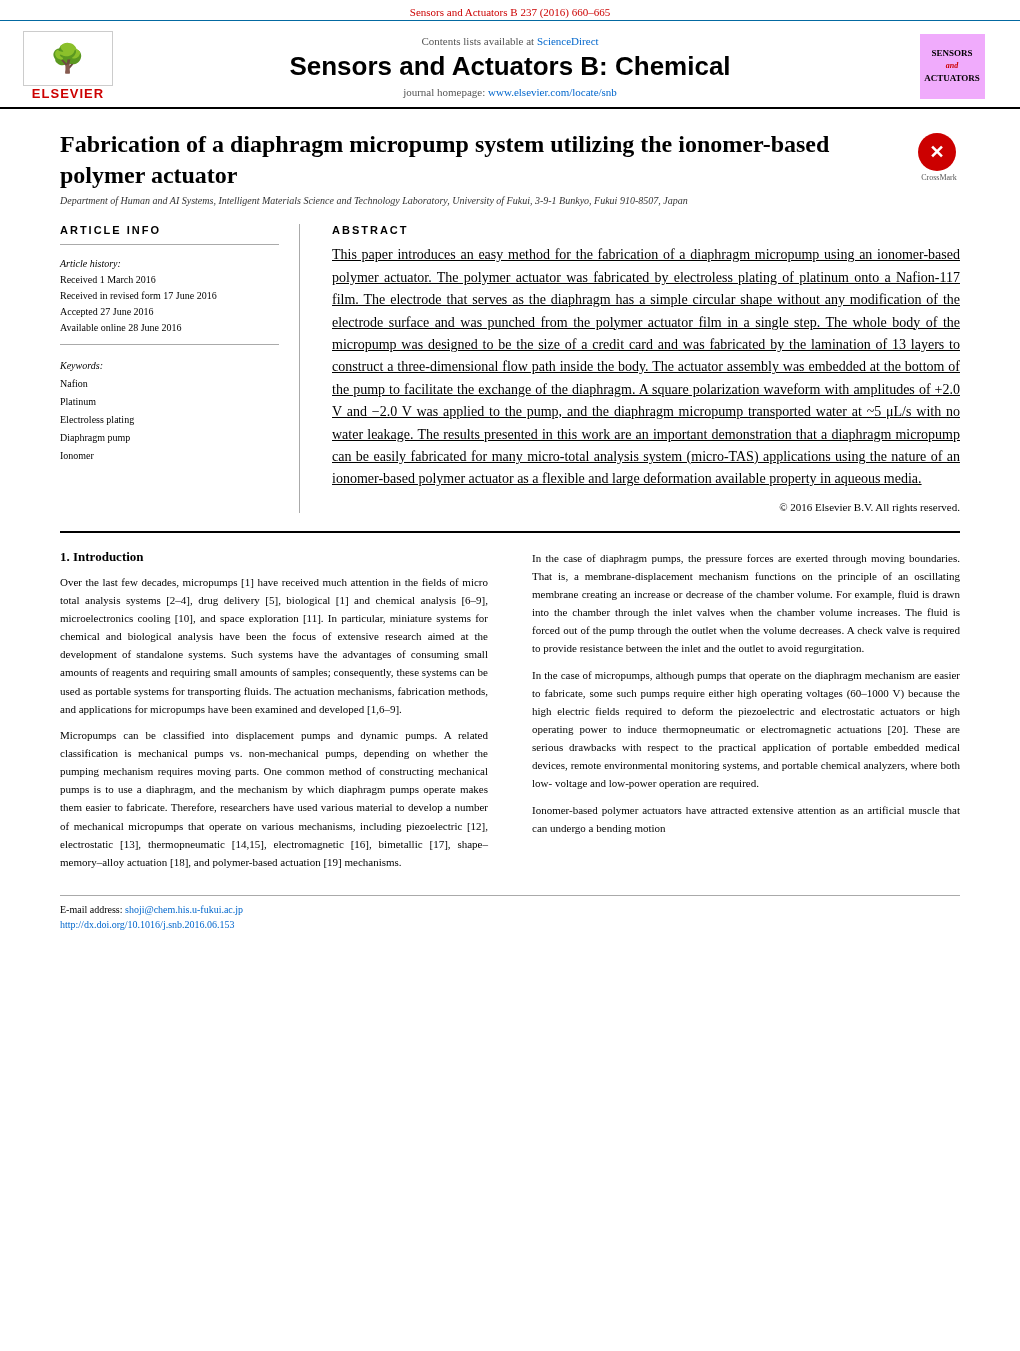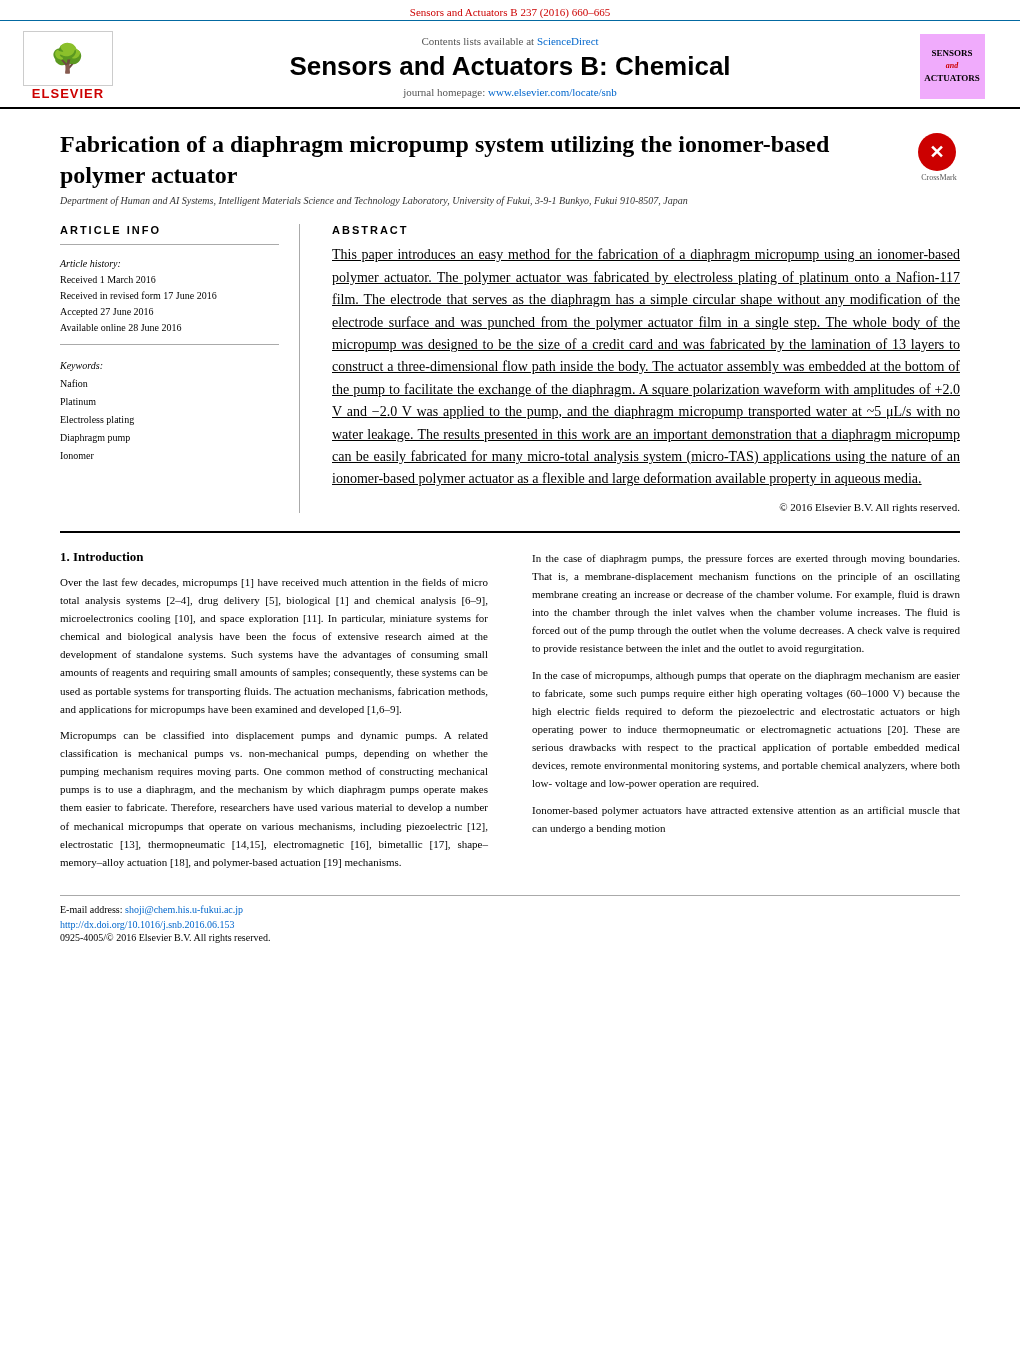--- a/index.html
+++ b/index.html
@@ -376,16 +376,15 @@
 
   <div class="footer-area">
     <hr class="footer-divider">
     <div class="email-line">
       <span>E-mail address:</span>
       <span class="email-link" style="color:#0066cc; cursor:pointer;">shoji@chem.his.u-fukui.ac.jp</span>
     </div>
     <div class="doi-line">
       <span style="color:#0066cc; cursor:pointer;">http://dx.doi.org/10.1016/j.snb.2016.06.153</span>
     </div>
-    <div class="rights-line">0925-4005/© 2016 Elsevier B.V. All rights reserved.</div>
   </div>
 
 </div>
 
 </body></html>

